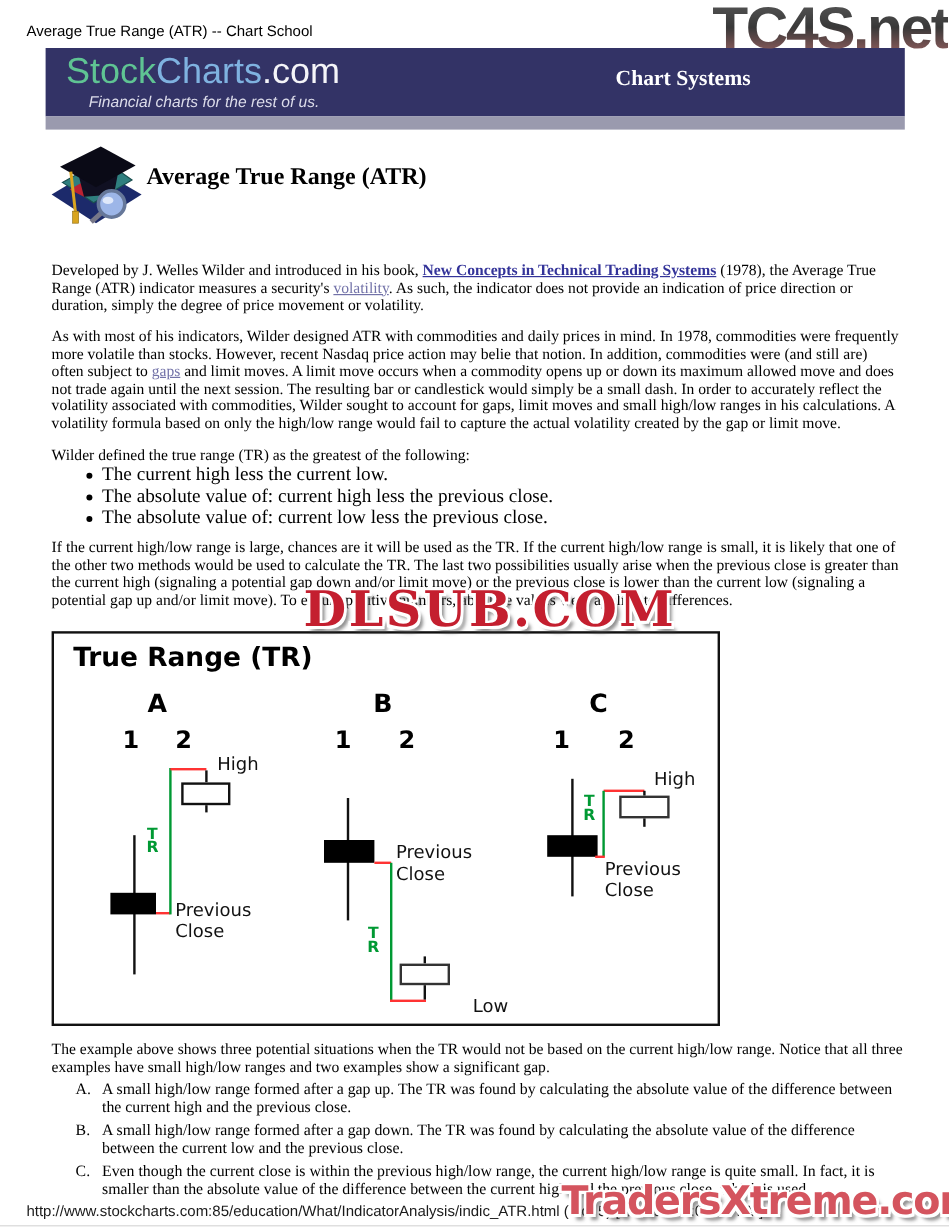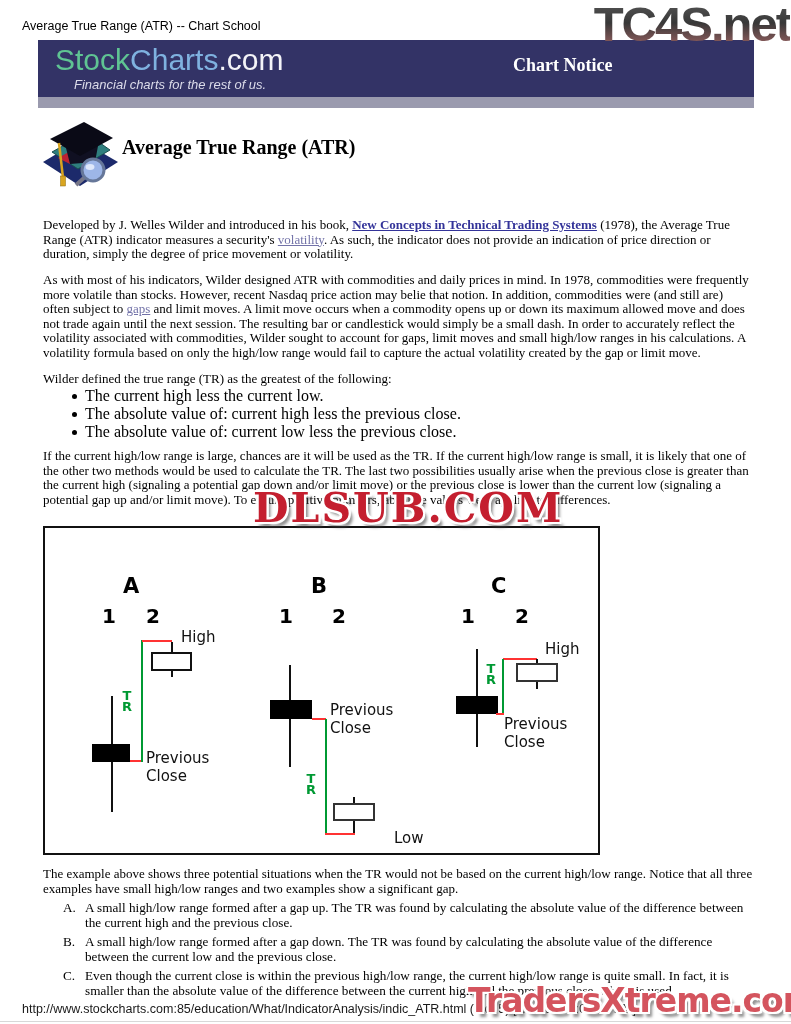--- a/index.html
+++ b/index.html
@@ -69,21 +69,21 @@
 <div id="page">
 
   <div class="abs doc-title sans">Average True Range (ATR) -- Chart School</div>
   <div class="abs tc4s sans">TC4S.net</div>
 
   <div class="abs banner">
     <div class="abs sc-logo sans">
       <span class="sc-green">Stock</span><span class="sc-blue">Charts</span><span class="sc-white">.com</span>
     </div>
     <div class="abs sc-tagline sans">Financial charts for the rest of us.</div>
-    <div class="abs chart-school">Chart Notice</div>
+    <div class="abs chart-school">Chart Systems</div>
   </div>
   <div class="abs banner-strip"></div>
 
   <div class="abs" style="left:40px;top:110px;width:80px;height:84px;">
     <svg width="80" height="84" viewBox="0 0 80 84">
       <polygon points="3,52 40,30 78,52 40,76" fill="#1c2a6b"></polygon>
       <polygon points="12,42 46,23 70,40 38,59" fill="#2f7f7f" stroke="#1a4f4f" stroke-width="1"></polygon>
       <polygon points="18,48 34,39 45,45 30,54" fill="#bb2233"></polygon>
       <polygon points="26,38 58,36 55,52 30,54" fill="#101022"></polygon>
       <polygon points="10,29 44,12 73,28 40,46" fill="#0a0a16"></polygon>
@@ -118,20 +118,21 @@
         <span class="bullet-dot"></span>
         <span>The absolute value of: current low less the previous close.</span>
       </div>
   </div>
 
   <div class="abs para" style="top:449px;">If the current high/low range is large, chances are it will be used as the TR. If the current high/low range is small, it is likely that one of the other two methods would be used to calculate the TR. The last two possibilities usually arise when the previous close is greater than the current high (signaling a potential gap down and/or limit move) or the previous close is lower than the current low (signaling a potential gap up and/or limit move). To ensure positive numbers, absolute values were applied to differences.</div>
 
   <div class="abs dlsub wm-outline">DLSUB.COM</div>
 
   <div class="abs chart-box dsans">
+    <div class="abs cb-title">True Range (TR)</div>
 
     <div class="abs sec-letter" style="left:78px;top:46px;">A</div>
     <div class="abs sec-num" style="left:57px;top:76px;">1</div>
     <div class="abs sec-num" style="left:101px;top:76px;">2</div>
     <div class="shape wick" style="left:66px;top:168px;height:116px;"></div>
     <div class="shape bodyfill" style="left:47px;top:216px;width:38px;height:18px;"></div>
     <div class="shape redseg" style="left:85px;top:232px;width:12px;"></div>
     <div class="shape greenline" style="left:96px;top:112px;height:122px;"></div>
     <div class="shape redseg" style="left:97px;top:112px;width:30px;"></div>
     <div class="shape wick" style="left:126px;top:114px;height:10px;"></div>

